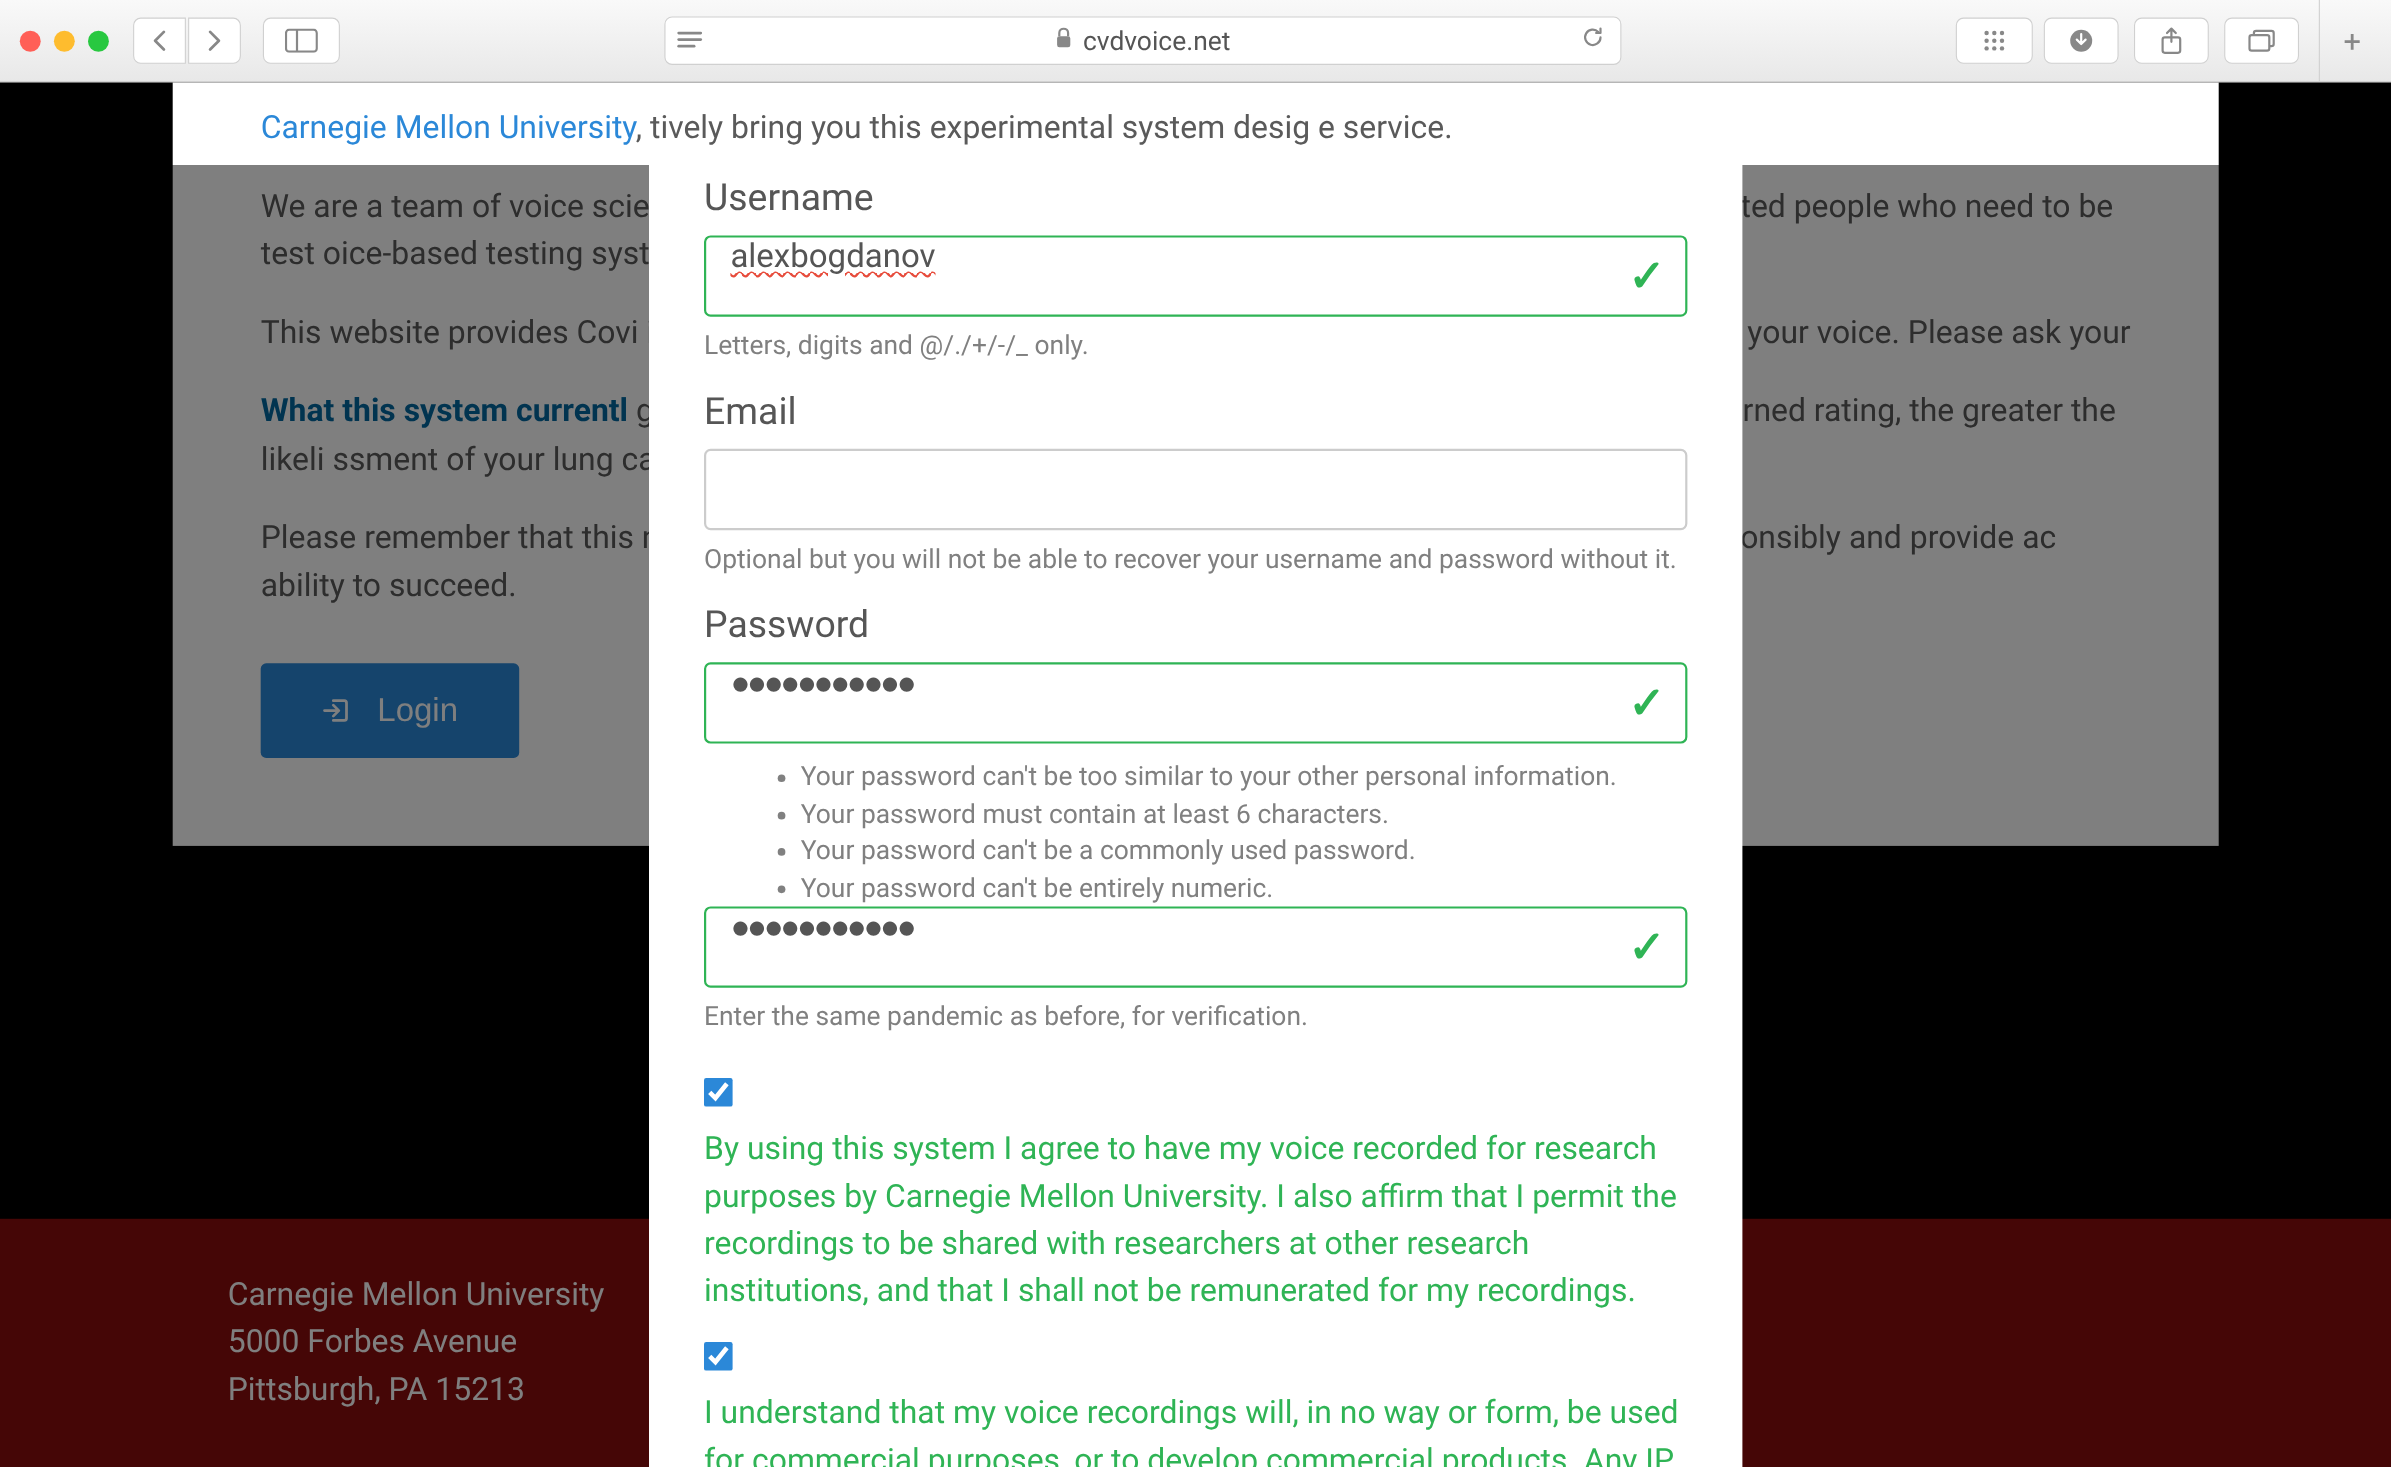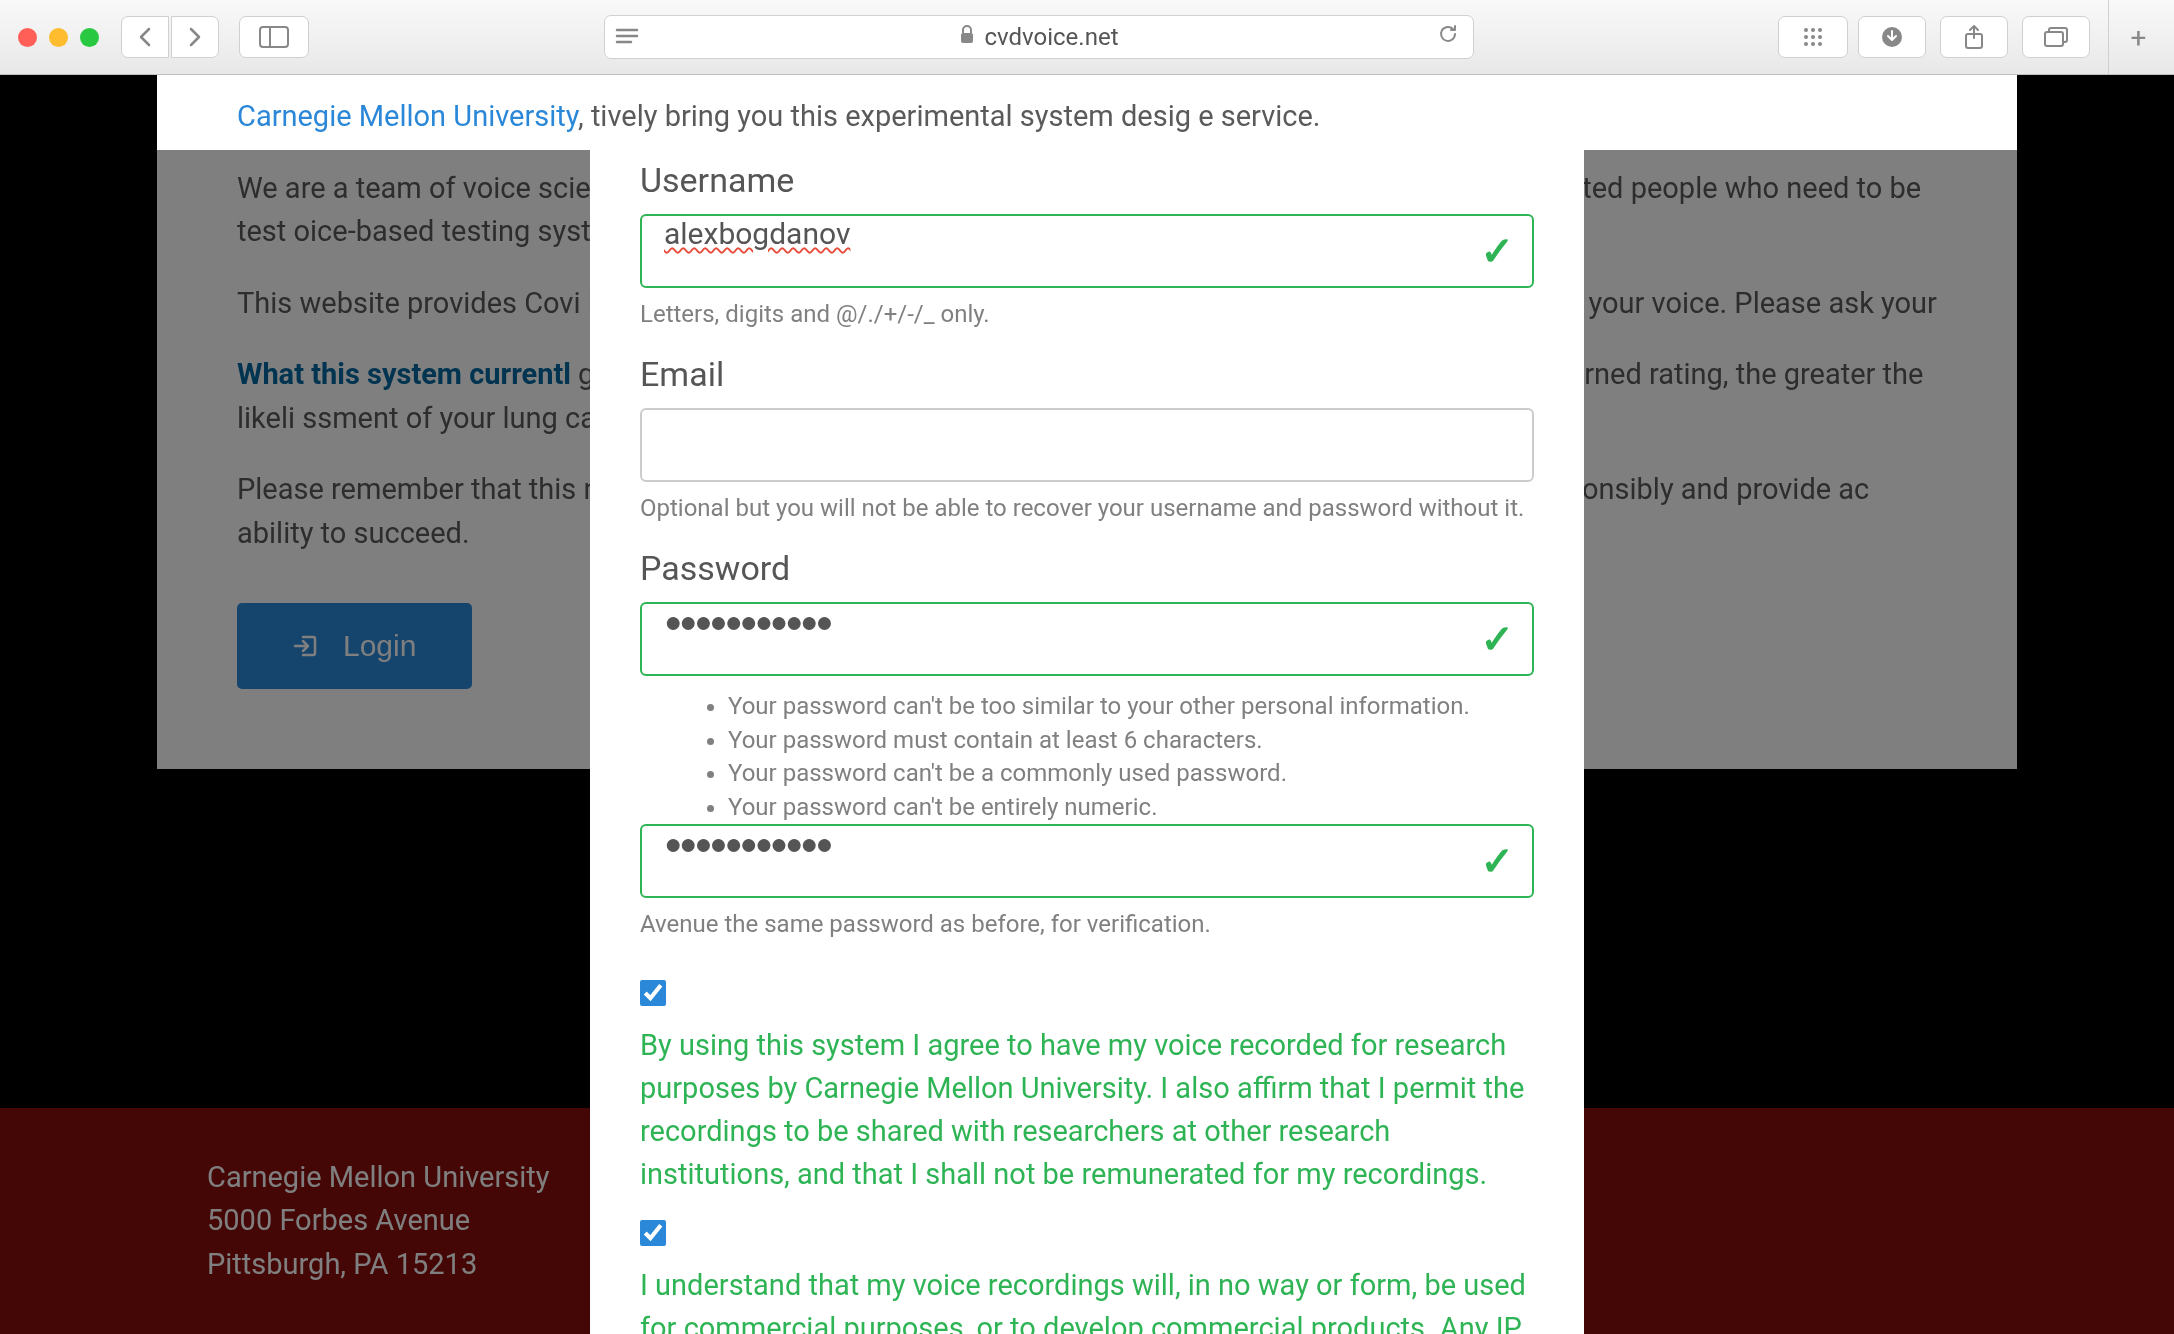--- a/index.html
+++ b/index.html
@@ -345,21 +345,21 @@
         <li>Your password can't be too similar to your other personal information.</li>
         <li>Your password must contain at least 6 characters.</li>
         <li>Your password can't be a commonly used password.</li>
         <li>Your password can't be entirely numeric.</li>
       </ul>
 
       <div class="input-wrap">
         <div class="form-input valid"><span style="letter-spacing:-3px">●●●●●●●●●●●</span></div>
         <span class="check">✓</span>
       </div>
-      <div class="help-text">Avenue the same password as before, for verification.</div>
+      <div class="help-text">Enter the same pandemic as before, for verification.</div>
 
       <div class="consent-row">
         <input type="checkbox" checked="" style="">
         <label>By using this system I agree to have my voice recorded for research purposes by Carnegie Mellon University. I also affirm that I permit the recordings to be shared with researchers at other research institutions, and that I shall not be remunerated for my recordings.</label>
       </div>
       <div class="consent-row" style="margin-top:18px">
         <input type="checkbox" checked="" style="">
         <label>I understand that my voice recordings will, in no way or form, be used for commercial purposes, or to develop commercial products. Any IP that is generated from the use of these</label>
       </div>
     </div>

